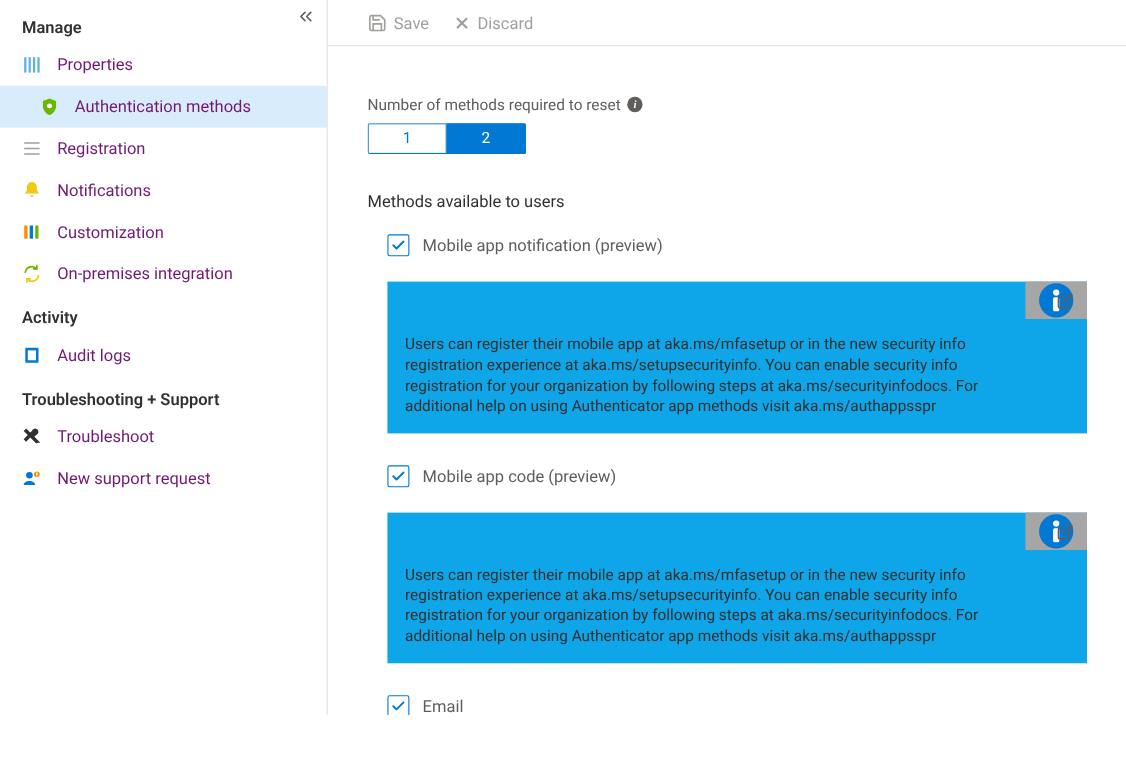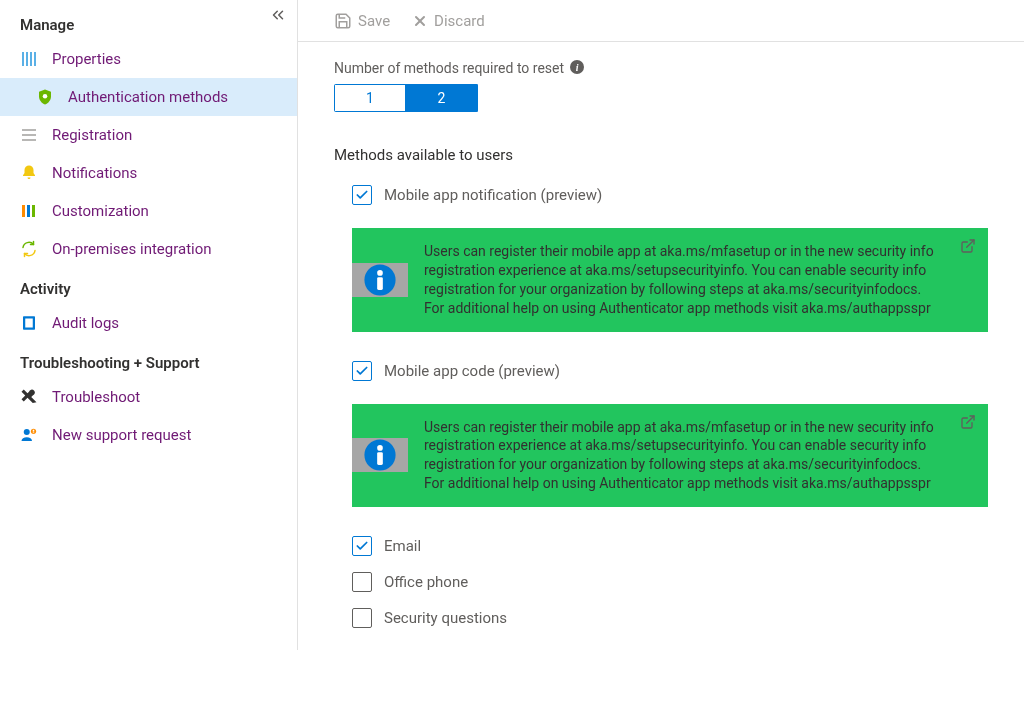--- a/index.html
+++ b/index.html
@@ -60,20 +60,21 @@
     justify-content: center;
     flex-shrink: 0;
   }
   .nav-item-label { white-space: nowrap; }
   
   .main {
     flex: 1;
     display: flex;
     flex-direction: column;
     overflow: hidden;
+    gap: 28px;
   }
   .toolbar {
     display: flex;
     align-items: center;
     gap: 22px;
     height: 42px;
     border-bottom: 1px solid #e1e1e1;
     padding: 0 36px;
     color: #a19f9d;
     font-size: 15px;
@@ -146,25 +147,26 @@
     cursor: pointer;
     flex-shrink: 0;
   }
   .chk.checked {
     border-color: #0078d4;
   }
   .chk svg { display:none; }
   .chk.checked svg { display:block; }
   .info-box {
     display: flex;
-    align-items: center;
-    background: #22c55e;
+    align-items: flex-end;
+    background: #0ea5e9;
     margin: 18px 0 24px 18px;
     position: relative;
     min-height: 92px;
+    flex-direction: column;
   }
   .info-icon-col {
     width: 56px;
     background: #a6a6a6;
     display: flex;
     align-items: center;
     justify-content: center;
     flex-shrink: 0;
   }
   .info-text {

